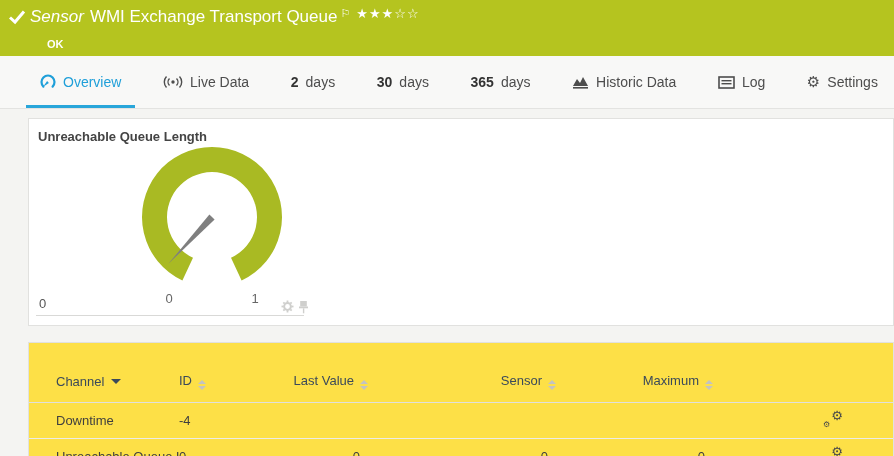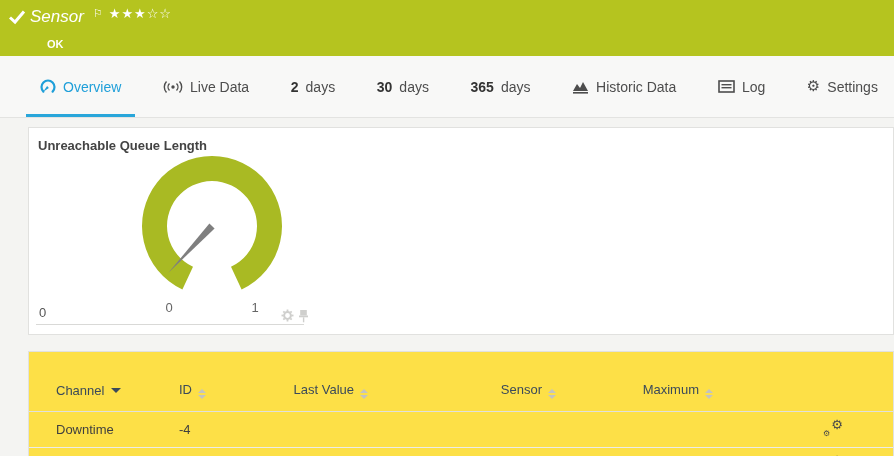--- a/index.html
+++ b/index.html
@@ -11,21 +11,21 @@
   .topbar { height:56px; background:#b5c41f; color:#fff; position:relative; }
   .topbar-line1 { display:flex; align-items:center; padding:7px 0 0 8px; }
   .check-icon { width:18px; height:18px; margin-right:4px; flex:0 0 auto; }
   .sensor-kind { font-style:italic; font-size:17px; margin-right:6px; }
   .sensor-title { font-size:17px; }
   .flag-icon { font-size:11px; margin:-8px 6px 0 3px; }
   .stars { font-size:13px; letter-spacing:1px; margin-top:-8px; }
   .status-ok { position:absolute; left:47px; top:38px; font-size:11px; font-weight:bold; }
 
   
-  .tabbar { height:62px; background:#f8f8f7; border-bottom:1px solid #e3e3e1;
+  .tabbar { height:53px; background:#f8f8f7; border-bottom:1px solid #e3e3e1;
     display:flex; justify-content:space-between; align-items:stretch;
     padding:0 2px 0 26px; }
   .tab { display:flex; align-items:center; gap:7px; position:relative;
     font-size:14px; color:#4d4d4d; cursor:pointer; padding:0 14px; }
   .tab .num { font-weight:bold; color:#333; }
   .tab.active { color:#1f9fd9; }
   .tab.active::after { content:""; position:absolute; left:0; right:0; bottom:0;
     height:3px; background:#29a6da; }
   .tab svg { display:block; }
   .gear-glyph { font-size:15px; line-height:1; color:#4d4d4d; font-family:"DejaVu Sans",sans-serif; }
@@ -70,20 +70,21 @@
 </style>
 </head>
 <body>
 
 <div class="topbar">
   <div class="topbar-line1">
     <svg class="check-icon" viewBox="0 0 18 18">
       <polyline points="2,9.5 7,14 16,3.5" fill="none" stroke="#ffffff" stroke-width="3"></polyline>
     </svg>
     <span class="sensor-kind">Sensor</span>
+    <span class="sensor-title">WMI Exchange Transport Queue</span>
     <span class="flag-icon">⚐</span>
     <span class="stars"><span>★★★</span><span>☆☆</span></span>
   </div>
   <div class="status-ok">OK</div>
 </div>
 
 <div class="tabbar">
   <div class="tab active">
     <svg width="16" height="16" viewBox="0 0 16 16">
       <path d="M 3.4 12.6 A 6.5 6.5 0 1 1 12.6 12.6" fill="none" stroke="#1f9fd9" stroke-width="2.2" stroke-linecap="round"></path>

